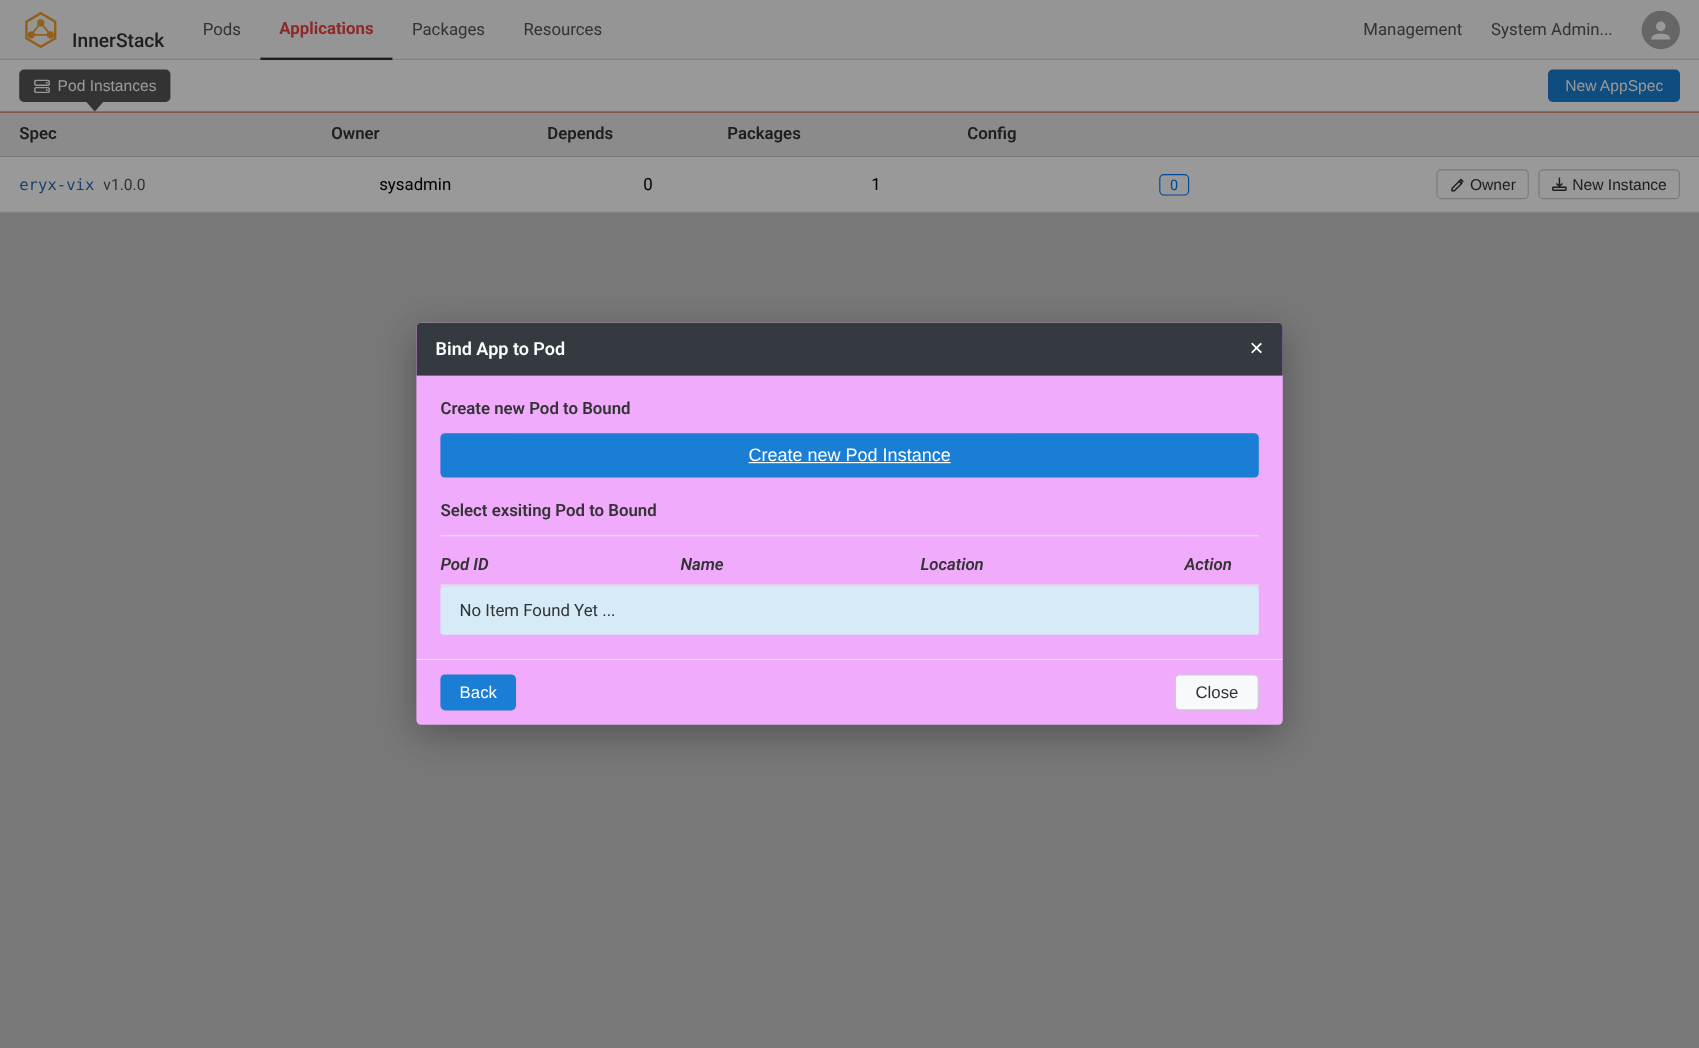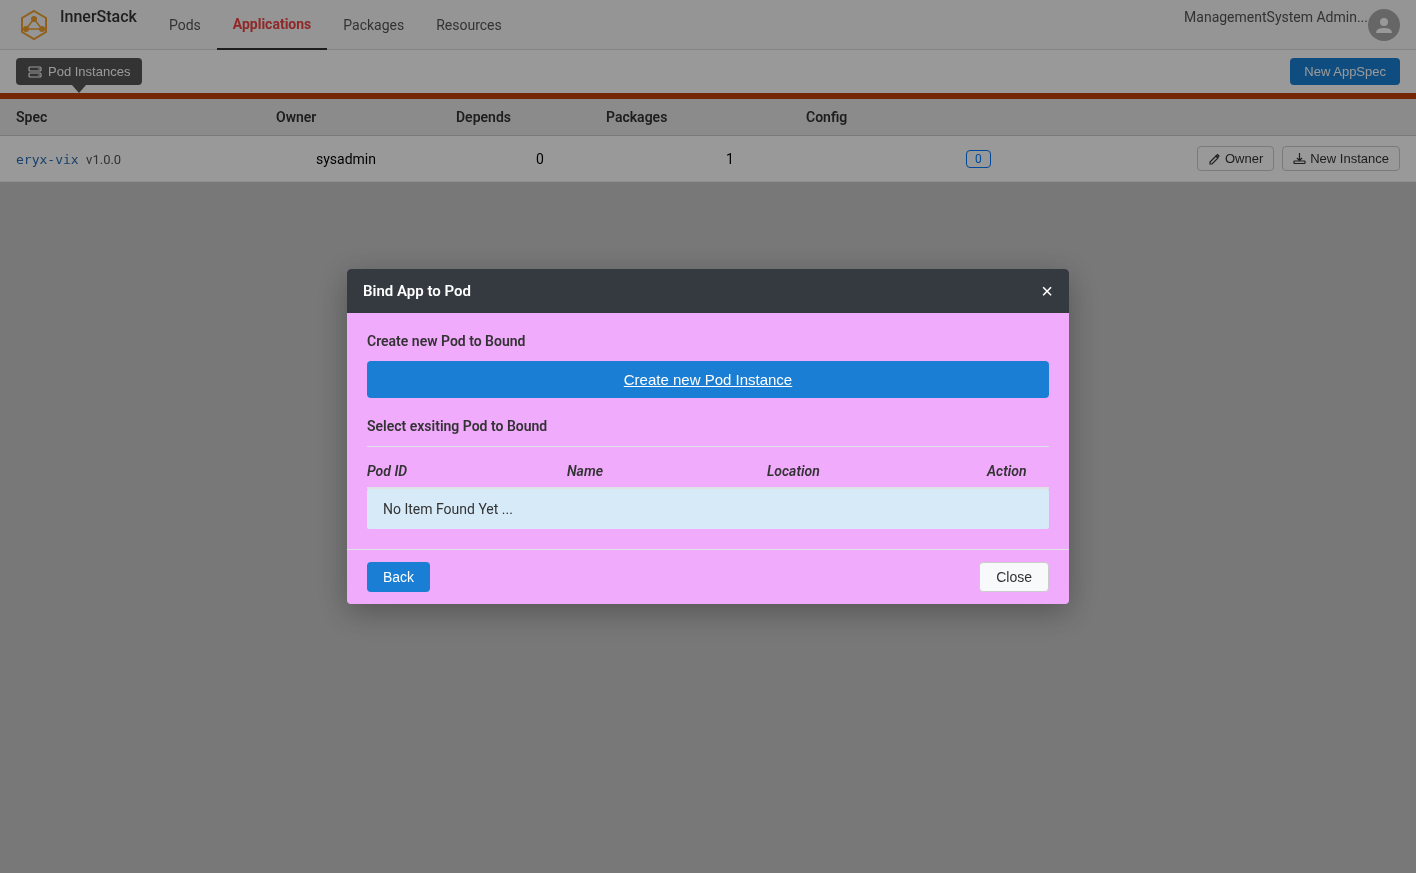--- a/index.html
+++ b/index.html
@@ -3,40 +3,40 @@
   <meta charset="utf-8">
   <style>
     * { box-sizing: border-box; margin: 0; padding: 0; }
     body { font-family: -apple-system, BlinkMacSystemFont, 'Segoe UI', Roboto, sans-serif; font-size: 14px; background: #c8c8c8; }
 
     
     .navbar {
       display: flex; align-items: center; background: #f8f8f8;
       border-bottom: 1px solid #ddd; padding: 0 16px; height: 50px;
     }
-    .navbar-logo { display: flex; align-items: flex-start; gap: 8px; margin-right: 16px; }
+    .navbar-logo { display: flex; align-items: flex-end; gap: 8px; margin-right: 16px; }
     .logo-icon { width: 36px; height: 36px; }
     .navbar-brand { font-size: 16px; font-weight: 500; color: #333; }
     .navbar-nav { display: flex; align-items: center; gap: 0; }
     .nav-item {
       padding: 0 16px; height: 50px; display: flex; align-items: center;
       color: #555; cursor: pointer; text-decoration: none;
     }
     .nav-item.active { font-weight: 700; color: #ef4444; border-bottom: 2px solid #333; }
-    .navbar-right { margin-left: auto; display: flex; align-items: flex-start; }
+    .navbar-right { margin-left: auto; display: flex; align-items: center; gap: 24px; }
     .navbar-right-item { color: #555; cursor: pointer; }
     .user-avatar {
       width: 32px; height: 32px; border-radius: 50%; background: #aaa;
       display: flex; align-items: center; justify-content: center;
     }
 
     
     .subheader {
       background: #fff; padding: 8px 16px; display: flex; align-items: center;
-      justify-content: space-between; border-bottom: 6px solid #c2410c;
+      justify-content: space-between; border-bottom: 1px solid #c2410c;
     }
     .pod-instances-btn {
       background: #555; color: #fff; border: none; border-radius: 4px;
       padding: 6px 12px; cursor: pointer; font-size: 13px; display: flex; align-items: center; gap: 6px;
       position: relative;
     }
     .pod-instances-btn::after {
       content: ''; position: absolute; bottom: -8px; left: 50%; transform: translateX(-50%);
       border-left: 7px solid transparent; border-right: 7px solid transparent;
       border-top: 8px solid #555;

